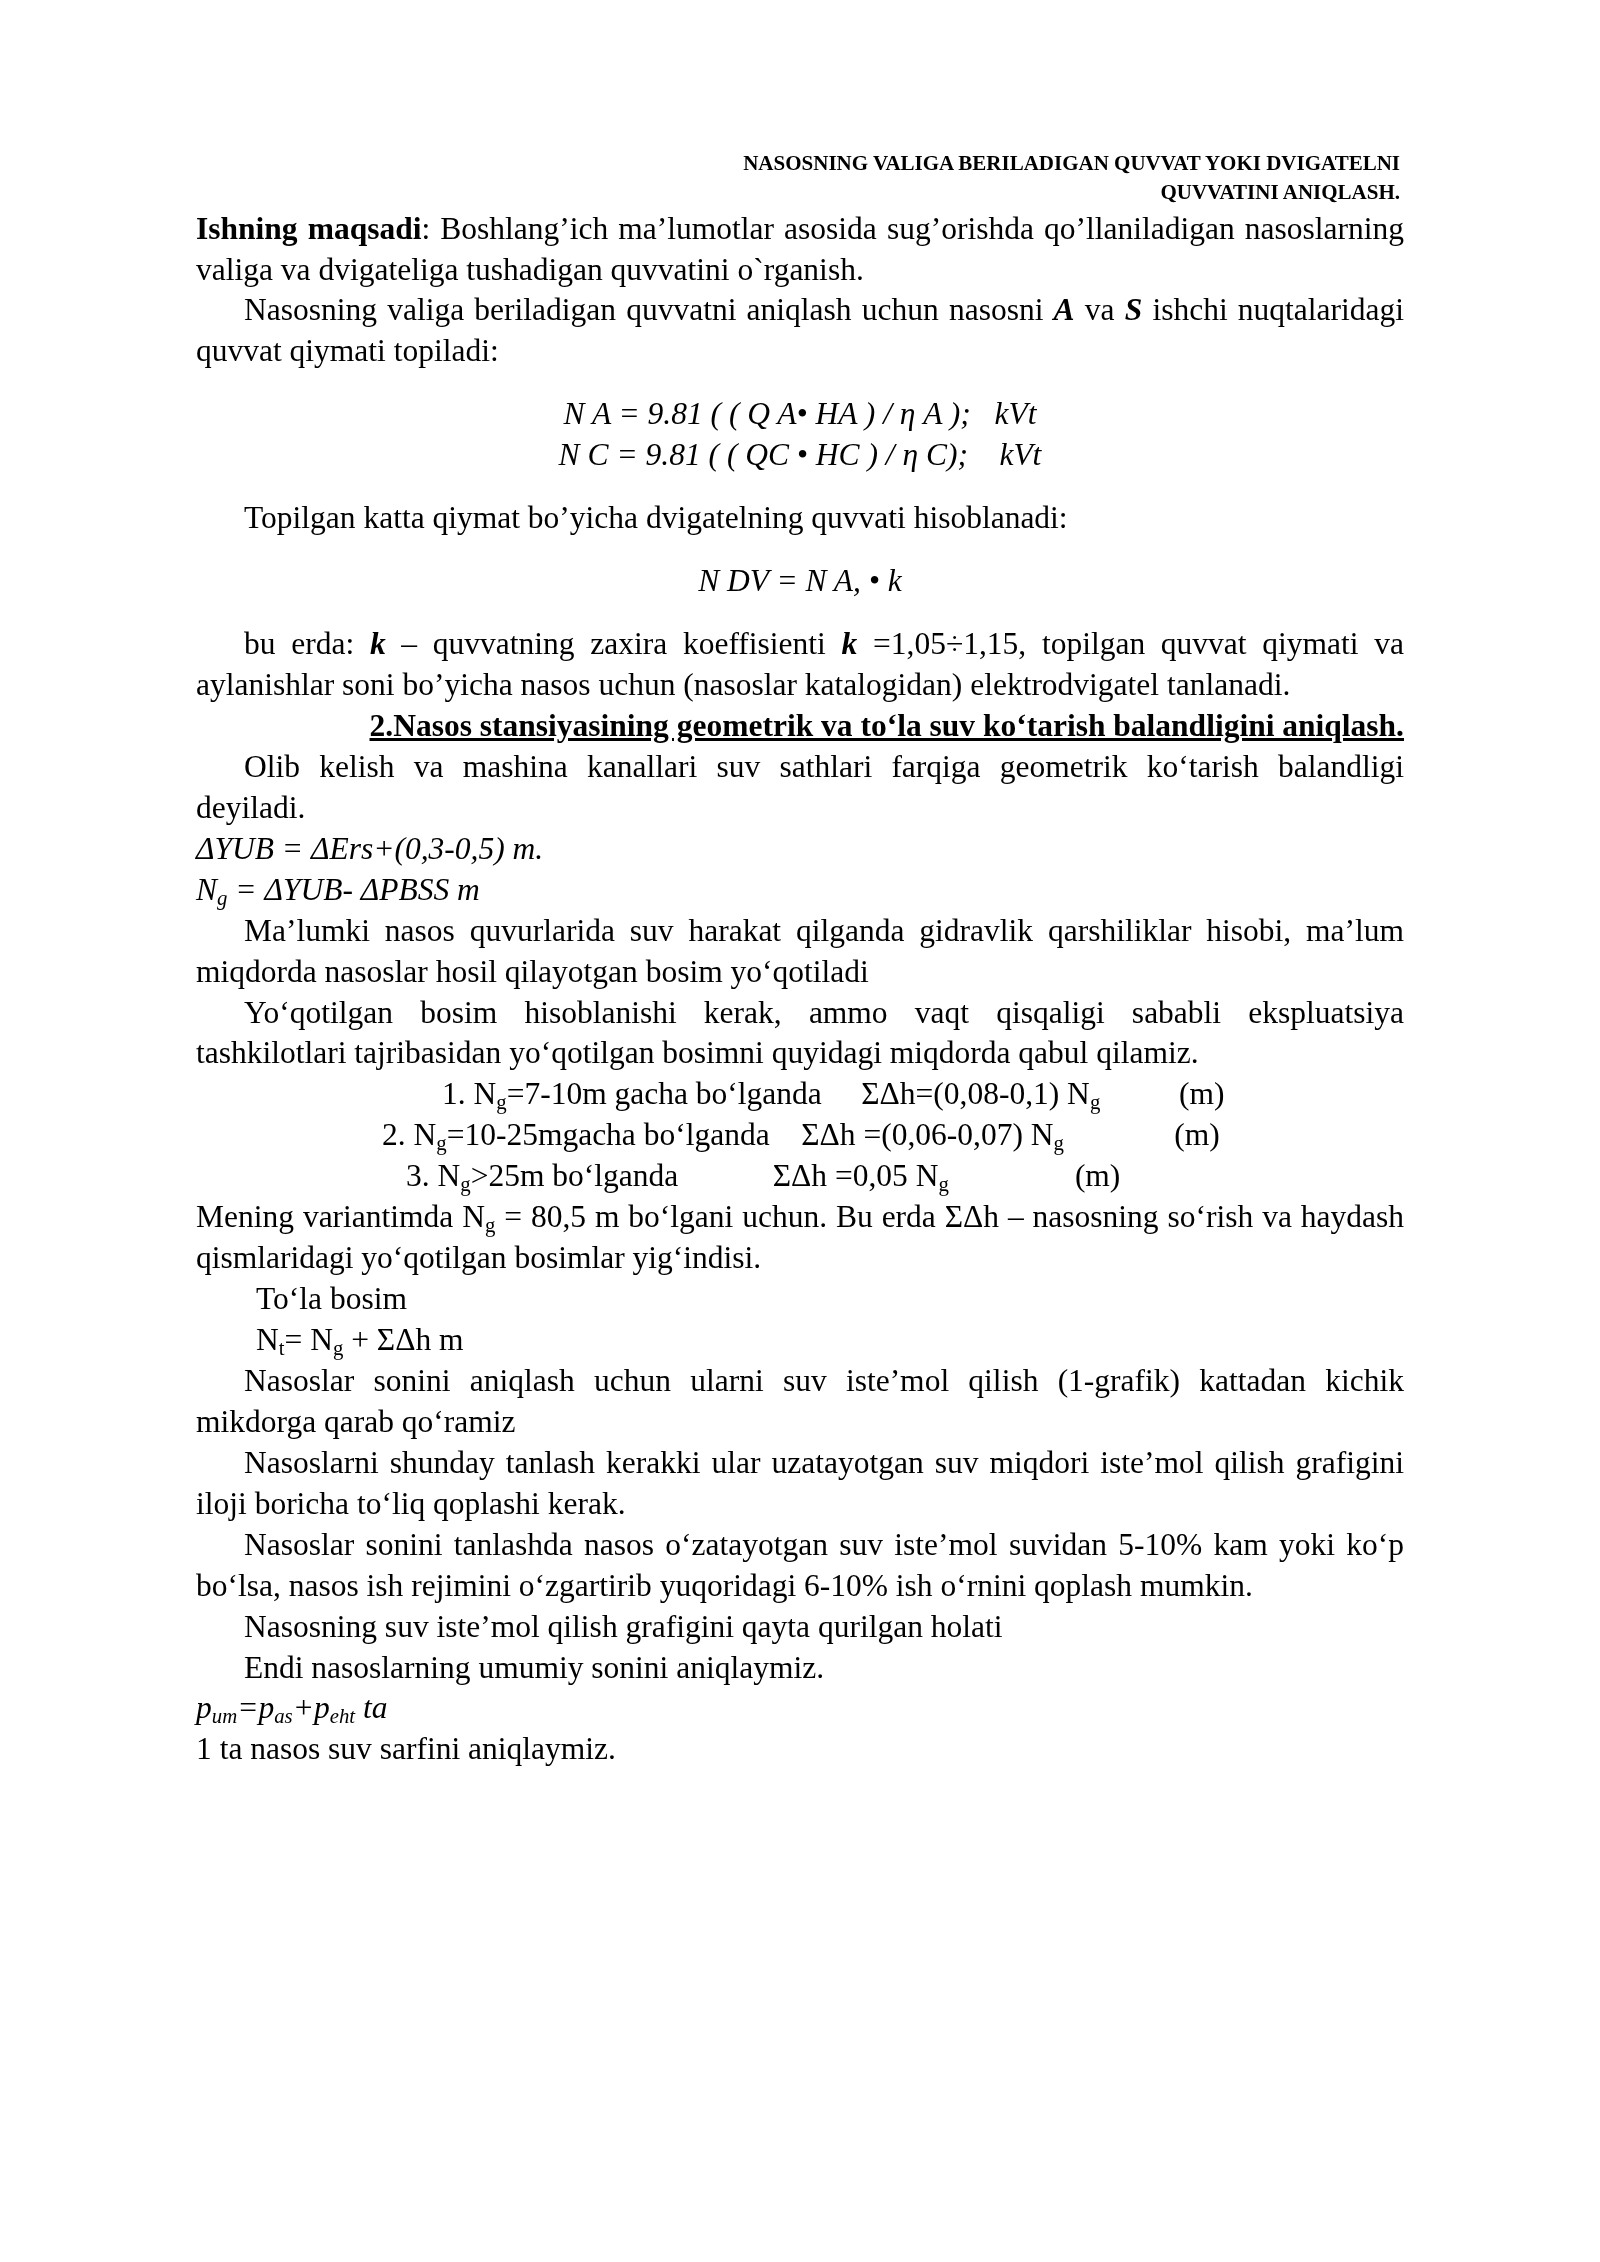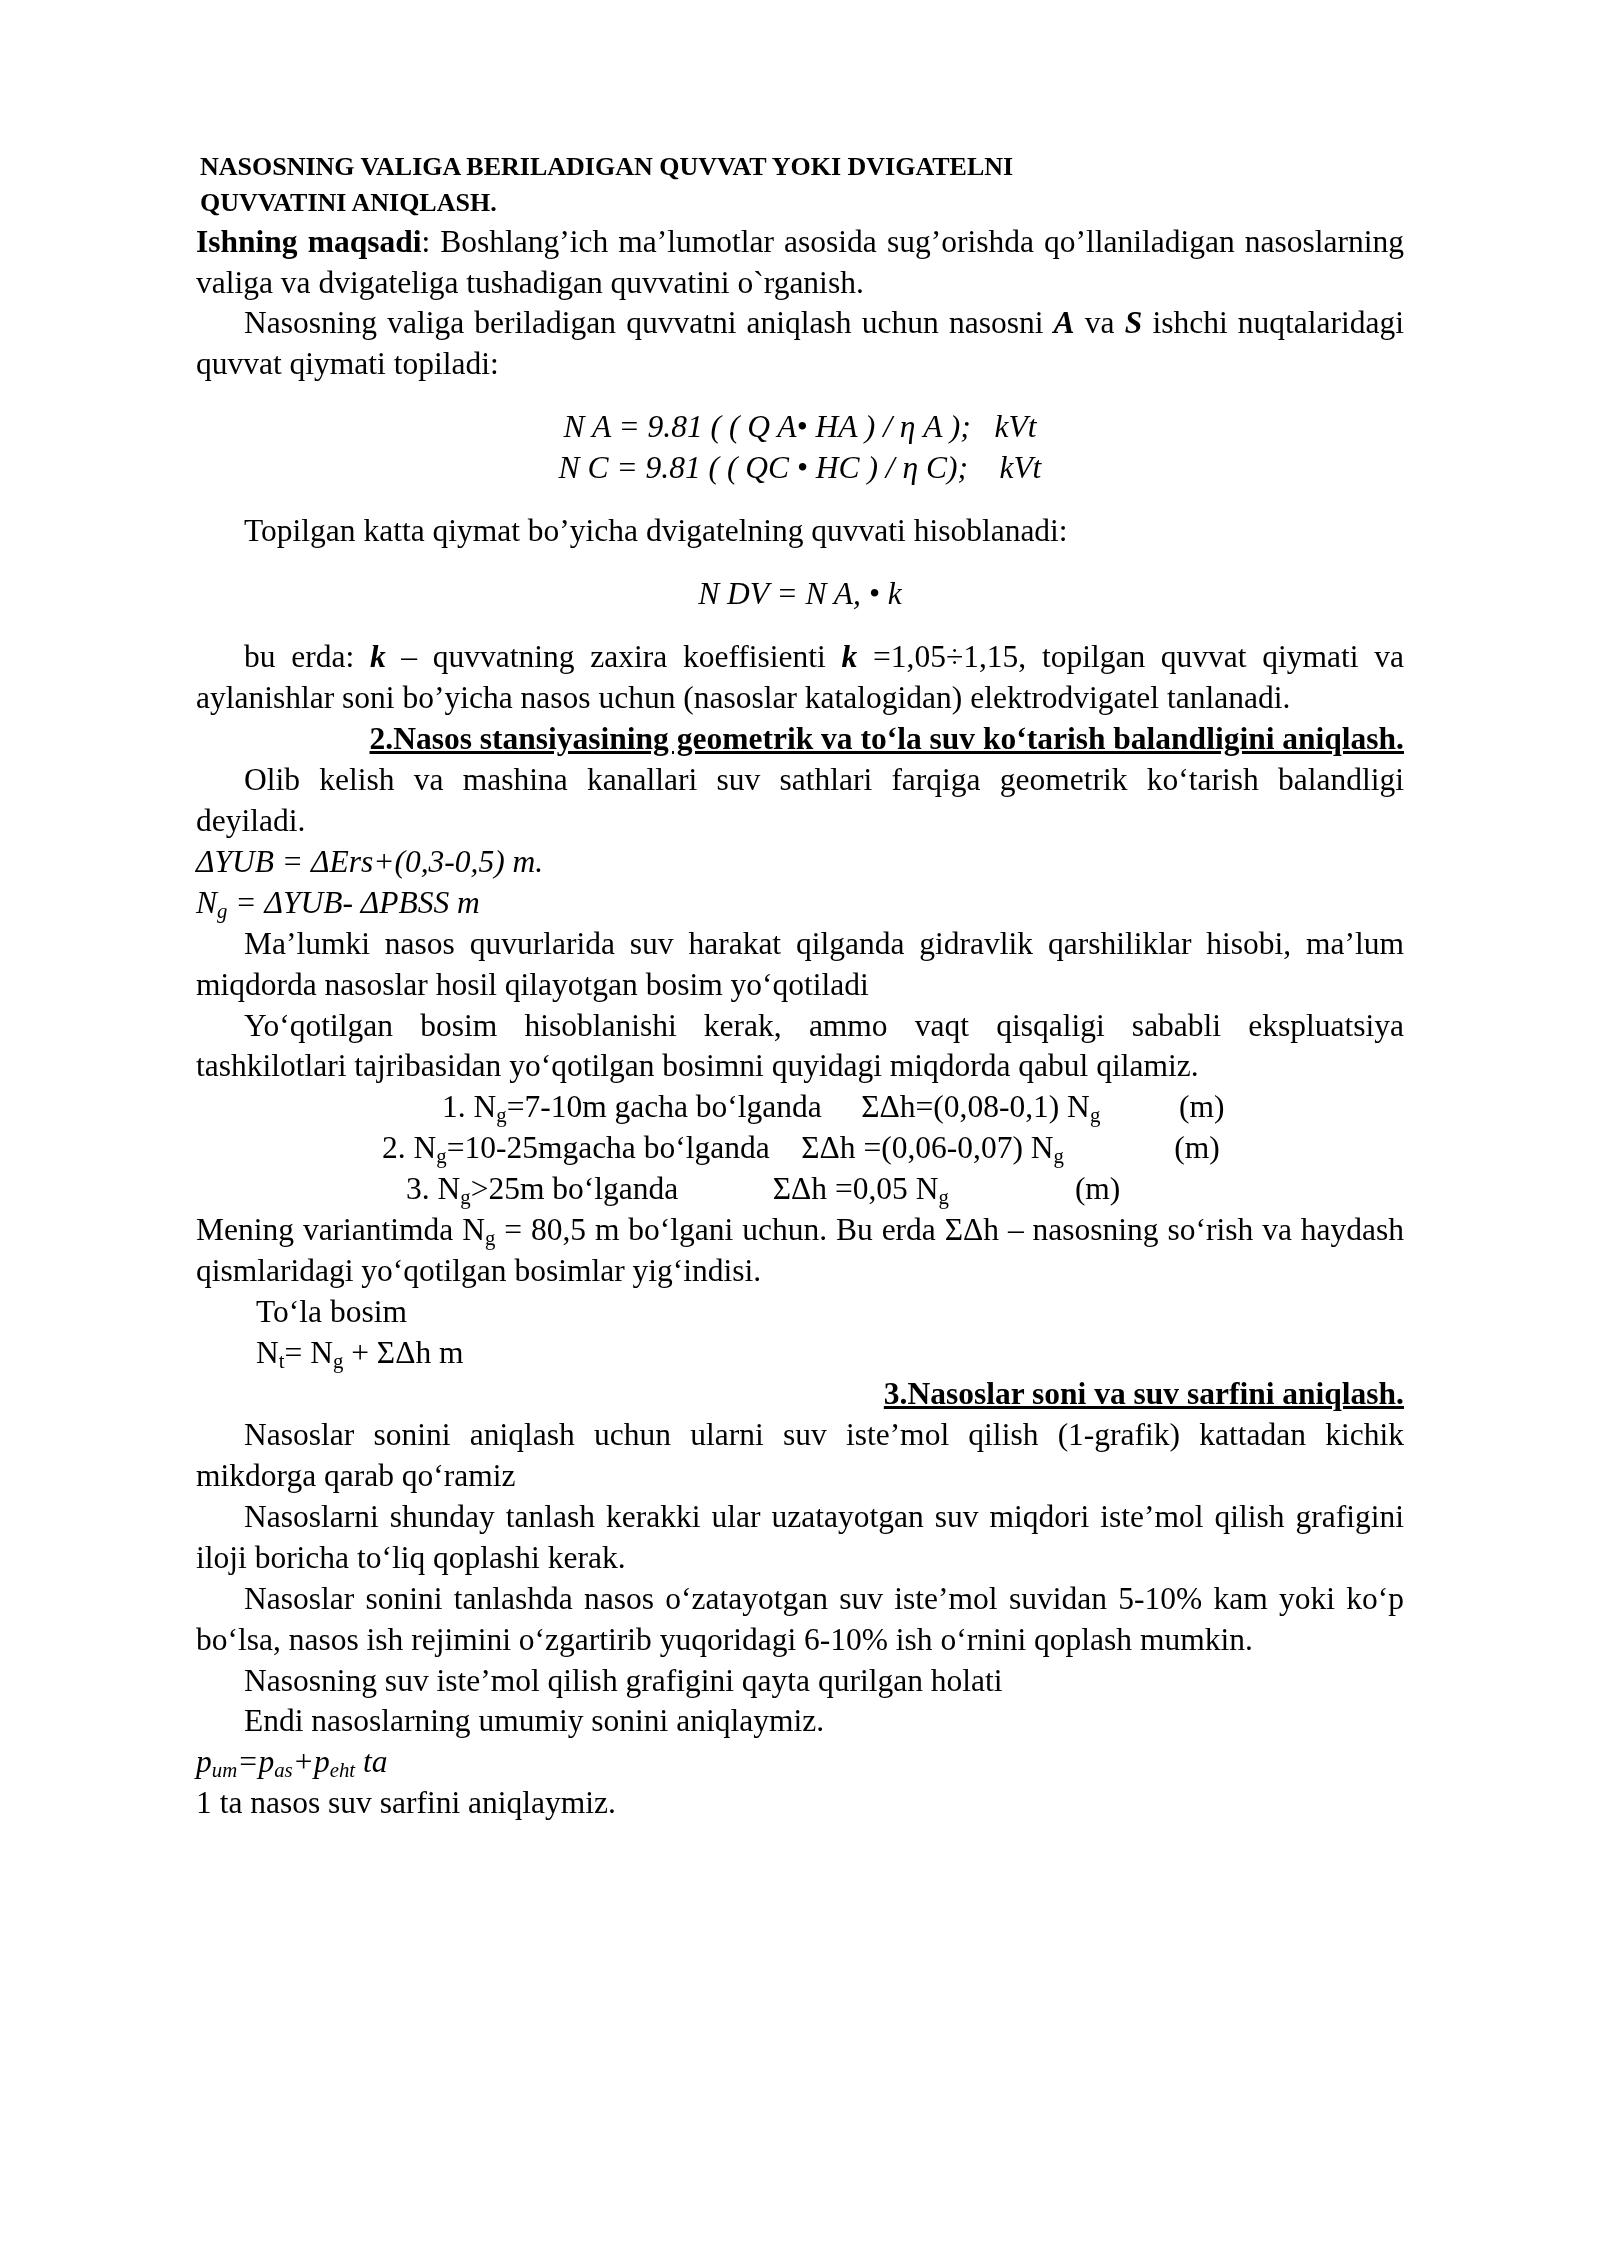--- a/index.html
+++ b/index.html
@@ -13,23 +13,23 @@
     background: #ffffff;
     position: relative;
     box-sizing: border-box;
     padding: 150px 196px 0 196px;
     font-family: "Liberation Serif", "DejaVu Serif", serif;
     font-size: 31.5px;
     line-height: 1.30;
     color: #000000;
   }
   .title {
-    text-align: left;
+    text-align: right;
     font-weight: bold;
-    font-size: 26px;
+    font-size: 21px;
     line-height: 1.30;
     margin: 0 0 2px 0;
     padding: 0 4px;
   }
   p {
     margin: 0;
     padding: 0;
   }
   .just {
     text-align: justify;
@@ -105,21 +105,20 @@
 
   <p class="row-line" style="padding-left:210px"><span>3. </span><span>N<sub>g</sub>&gt;25m bo‘lganda</span><span>            </span><span>ΣΔh =0,05 N<sub>g</sub></span><span>                </span><span>(m)</span></p>
 
   <p class="just"><span>Mening variantimda N</span><sub>g</sub><span> = 80,5 m bo‘lgani uchun. Bu erda ΣΔh – nasosning so‘rish va haydash qismlaridagi yo‘qotilgan bosimlar yig‘indisi.</span></p>
 
 
   <p style="padding-left:60px">To‘la bosim</p>
 
   <p style="padding-left:60px"><span class="nowrap">N<sub>t</sub>= N<sub>g</sub> + ΣΔh   m</span></p>
 
-  <p class="heading-u">3.Nasoslar soni va suv sarfini aniqlash.</p>
 
   <p class="just indent">Nasoslar sonini aniqlash uchun ularni suv iste’mol qilish (1-grafik) kattadan kichik mikdorga qarab qo‘ramiz</p>
 
   <p class="just indent">Nasoslarni shunday tanlash kerakki ular uzatayotgan suv miqdori iste’mol qilish grafigini iloji boricha to‘liq qoplashi kerak.</p>
 
   <p class="just indent">Nasoslar sonini tanlashda nasos o‘zatayotgan suv iste’mol suvidan 5-10% kam yoki ko‘p bo‘lsa, nasos ish rejimini o‘zgartirib yuqoridagi 6-10% ish o‘rnini qoplash mumkin.</p>
 
   <p class="indent">Nasosning suv iste’mol qilish grafigini qayta qurilgan holati</p>
 
   <p class="indent">Endi nasoslarning umumiy sonini aniqlaymiz.</p>

